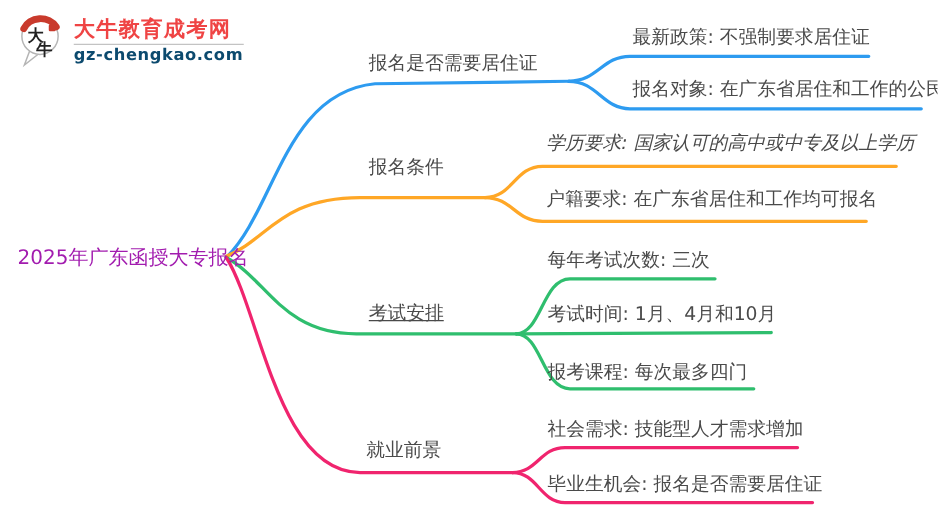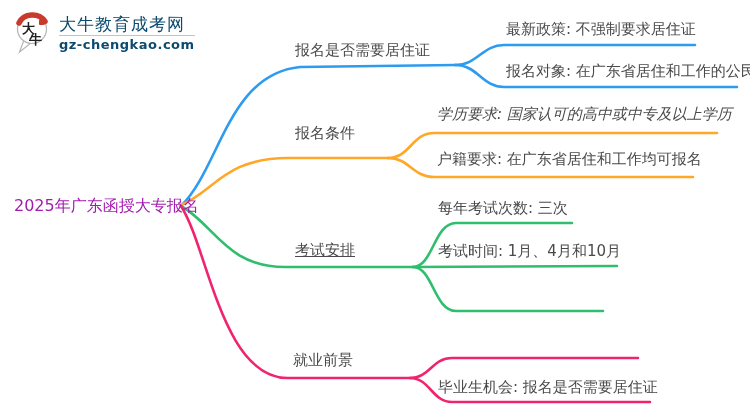--- a/index.html
+++ b/index.html
@@ -44,22 +44,22 @@
   .logo {
     position: absolute;
     left: 14px;
     top: 11px;
     display: flex;
     align-items: center;
     gap: 7px;
   }
   .logo-text { display: flex; flex-direction: column; }
   .logo-title {
-    color: #0c4a6e;
-    font-weight: normal;
+    color: #ef4444;
+    font-weight: bold;
     font-size: 17px;
     line-height: 20px;
     letter-spacing: 1px;
   }
   .logo-divider {
     height: 1px;
     background: #c3c3c3;
     margin: 1px 0 1px 0;
   }
   .logo-url {
@@ -119,16 +119,18 @@
   <div class="lbl" style="left:293px; top:350px;">就业前景</div>
 
   <div class="lbl" style="left:506px; top:19px;">最新政策: 不强制要求居住证</div>
   <div class="lbl" style="left:506px; top:61px;">报名对象: 在广东省居住和工作的公民</div>
 
   <div class="lbl" style="left:437px; top:104px;font-style:italic;">学历要求: 国家认可的高中或中专及以上学历</div>
   <div class="lbl" style="left:437px; top:149px;">户籍要求: 在广东省居住和工作均可报名</div>
 
   <div class="lbl" style="left:438px; top:198px;">每年考试次数: 三次</div>
   <div class="lbl" style="left:438px; top:241px;">考试时间: 1月、4月和10月</div>
+  <div class="lbl" style="left:438px; top:287px;">报考课程: 每次最多四门</div>
 
+  <div class="lbl" style="left:438px; top:333px;">社会需求: 技能型人才需求增加</div>
   <div class="lbl" style="left:438px; top:377px;">毕业生机会: 报名是否需要居住证</div>
 
 </div>
 
 </body></html>

